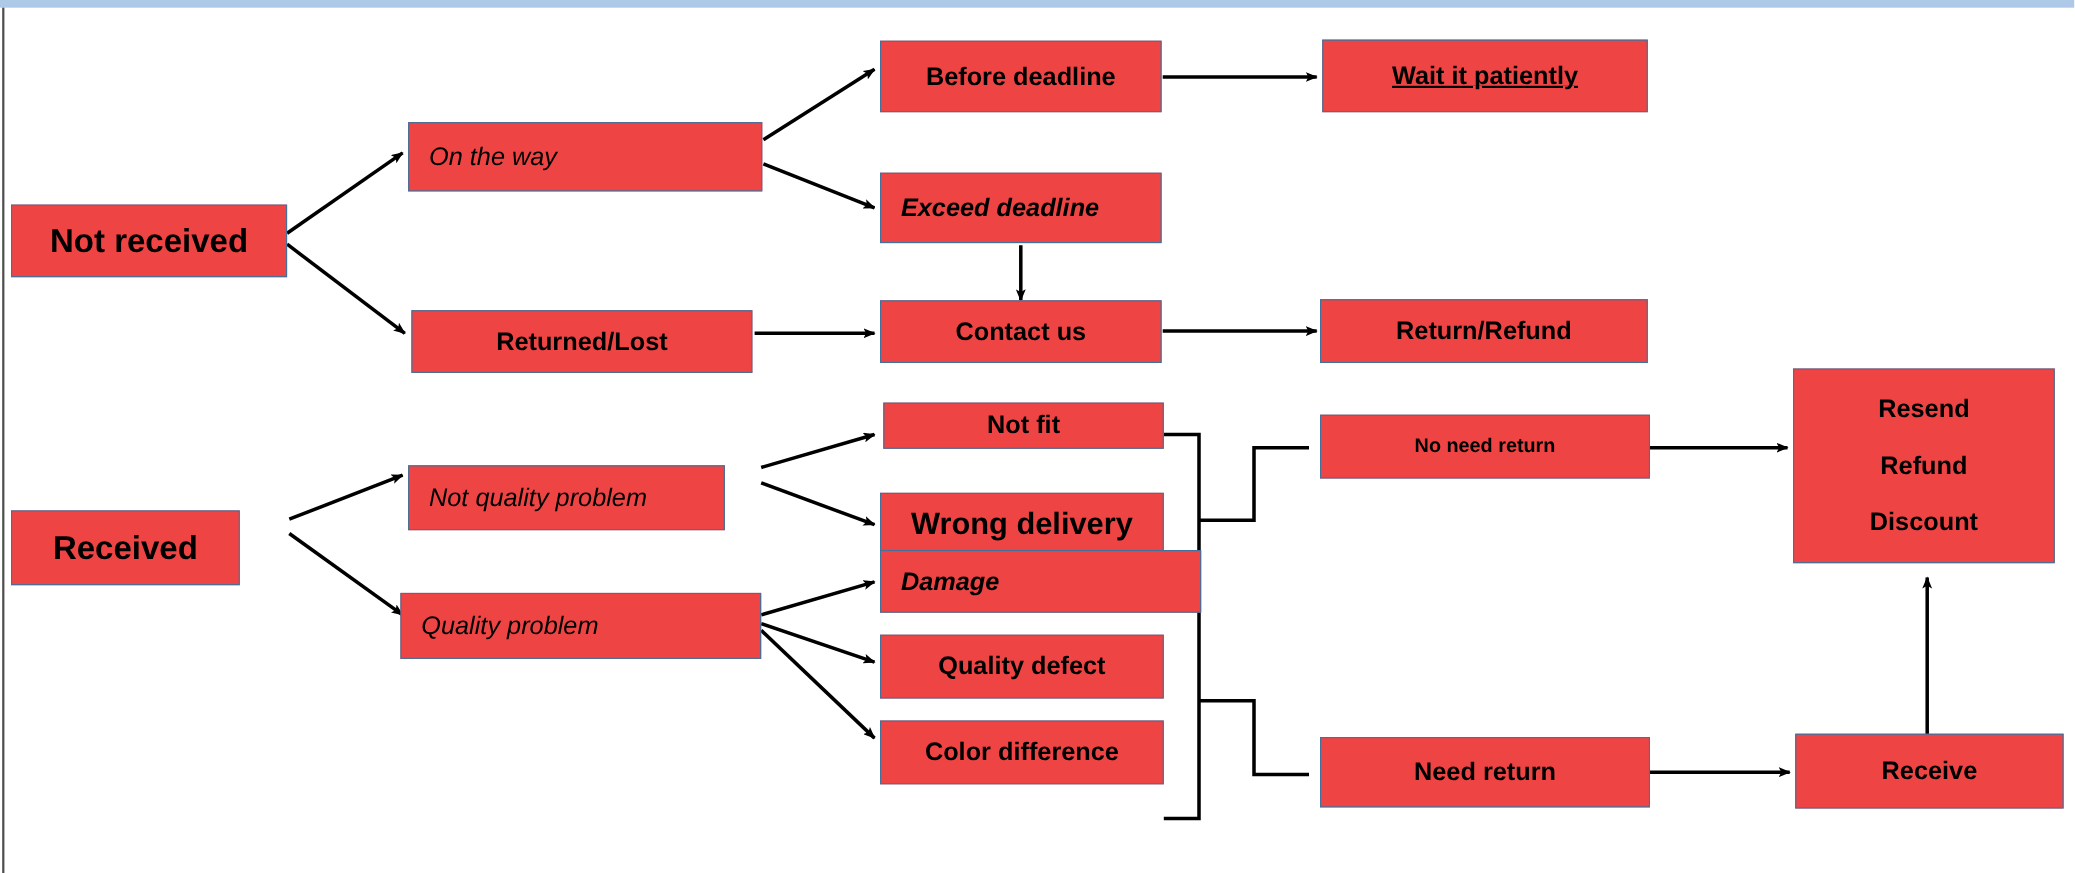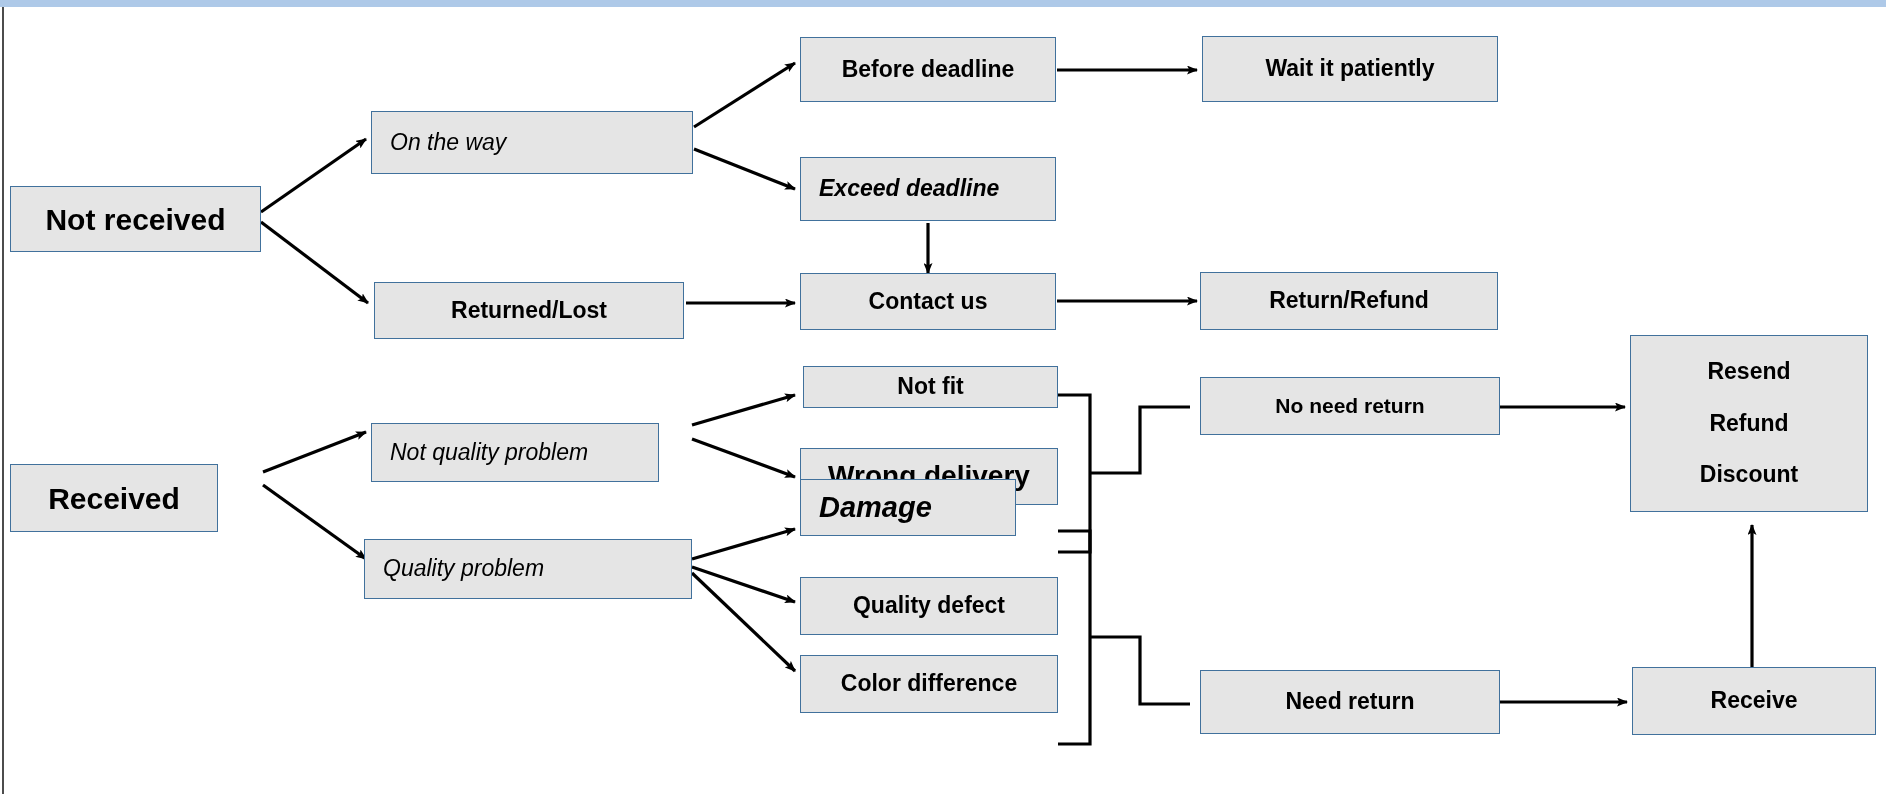--- a/index.html
+++ b/index.html
@@ -36,21 +36,21 @@
   svg.links {
     position: absolute;
     left: 0; top: 0;
     width: 1886px;
     height: 787px;
     pointer-events: none;
   }
   .node {
     position: absolute;
     box-sizing: border-box;
-    background: #e5e5e5;
+    background: #ef4444;
     border: 1px solid #41719c;
     color: #000000;
     display: flex;
     align-items: center;
     font-weight: bold;
     line-height: 1.1;
   }
   .node .lbl { display: block; width: 100%; }
   .c-center { justify-content: center; text-align: center; }
   .c-left   { justify-content: flex-start; text-align: left; padding-left: 18px; font-style: italic; }
@@ -158,41 +158,41 @@
     </div>
 
     <div class="node c-center" style="left:803px; top:359px; width:255px; height:42px; font-size:23px;">
       <span class="lbl">Not fit</span>
     </div>
 
     <div class="node c-center" style="left:800px; top:441px; width:258px; height:57px; font-size:28px;">
       <span class="lbl">Wrong delivery</span>
     </div>
 
-    <div class="node c-left" style="left:800px; top:472px; width:216px; height:57px; font-size:29px;">
+    <div class="node c-left" style="left:800px; top:493px; width:292px; height:57px; font-size:23px;">
       <span class="lbl">Damage</span>
     </div>
 
     <div class="node c-center" style="left:800px; top:570px; width:258px; height:58px; font-size:23px;">
       <span class="lbl">Quality defect</span>
     </div>
 
     <div class="node c-center" style="left:800px; top:648px; width:258px; height:58px; font-size:23px;">
       <span class="lbl">Color difference</span>
     </div>
 
-    <div class="node c-center" style="left:1202px; top:29px; width:296px; height:66px; font-size:23px;">
+    <div class="node c-center" style="left:1202px; top:29px; width:296px; height:66px; font-size:23px;text-decoration:underline;">
       <span class="lbl">Wait it patiently</span>
     </div>
 
     <div class="node c-center" style="left:1200px; top:265px; width:298px; height:58px; font-size:23px;">
       <span class="lbl">Return/Refund</span>
     </div>
 
-    <div class="node c-center" style="left:1200px; top:370px; width:300px; height:58px; font-size:21px;justify-content:center;">
+    <div class="node c-center" style="left:1200px; top:370px; width:300px; height:58px; font-size:18px;justify-content:center;">
       <span class="lbl">No need return</span>
     </div>
 
     <div class="node c-center" style="left:1200px; top:663px; width:300px; height:64px; font-size:23px;">
       <span class="lbl">Need return</span>
     </div>
 
     <div class="node c-center" style="left:1632px; top:660px; width:244px; height:68px; font-size:23px;">
       <span class="lbl">Receive</span>
     </div>

